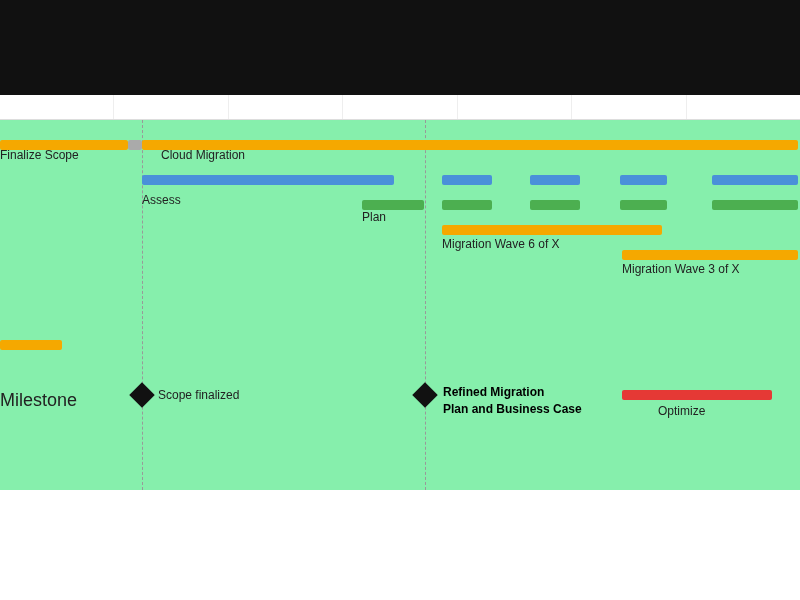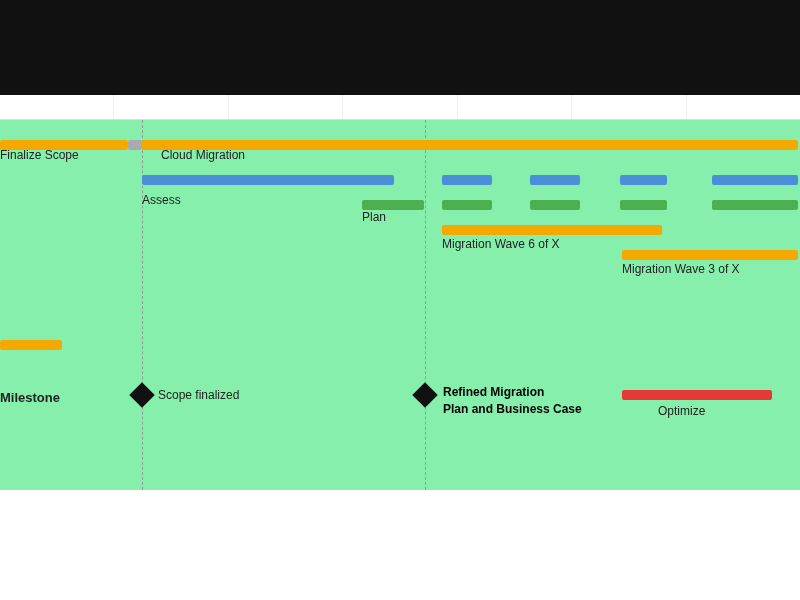--- a/index.html
+++ b/index.html
@@ -108,20 +108,20 @@
     <div class="bar" style="left: 442px; top: 80px; width: 50px; background: rgb(76, 175, 80);"></div>
     <div class="bar" style="left: 530px; top: 80px; width: 50px; background: rgb(76, 175, 80);"></div>
     <div class="bar" style="left: 620px; top: 80px; width: 47px; background: rgb(76, 175, 80);"></div>
     <div class="bar" style="left: 712px; top: 80px; width: 86px; background: rgb(76, 175, 80);"></div>
     <div class="bar-label" style="left: 362px; top: 90px;">Plan</div>
     <div class="bar" style="left: 442px; top: 105px; width: 220px; background: rgb(245, 168, 0);"></div>
     <div class="bar-label" style="left: 442px; top: 117px;">Migration Wave 6 of X</div>
     <div class="bar" style="left: 622px; top: 130px; width: 176px; background: rgb(245, 168, 0);"></div>
     <div class="bar-label" style="left: 622px; top: 142px;">Migration Wave 3 of X</div>
     <div class="bar" style="left: 0px; top: 220px; width: 62px; background: rgb(245, 168, 0);"></div>
-    <div class="bar-label" style="left: 0px; top: 270px; font-weight: bold; font-size: 13px;">Milestone</div>
+    <div class="bar-label" style="left: 0px; top: 270px; font-weight: normal; font-size: 18px;">Milestone</div>
     <div class="diamond" style="position: absolute; left: 133px; top: 266px; width: 18px; height: 18px; background: rgb(17, 17, 17); transform: rotate(45deg);"></div>
     <div class="bar-label" style="left: 158px; top: 268px;">Scope finalized</div>
     <div class="diamond" style="position: absolute; left: 416px; top: 266px; width: 18px; height: 18px; background: rgb(17, 17, 17); transform: rotate(45deg);"></div>
     <div style="position: absolute; left: 443px; top: 264px; font-size: 12px; font-weight: bold; line-height: 1.4;">Refined Migration<br>Plan and Business Case</div>
     <div class="bar" style="left: 622px; top: 270px; width: 150px; background: rgb(229, 57, 53);"></div>
     <div class="bar-label" style="left: 622px; top: 284px; margin-left: 36px;">Optimize</div>
   </div>
 
 </body></html>

